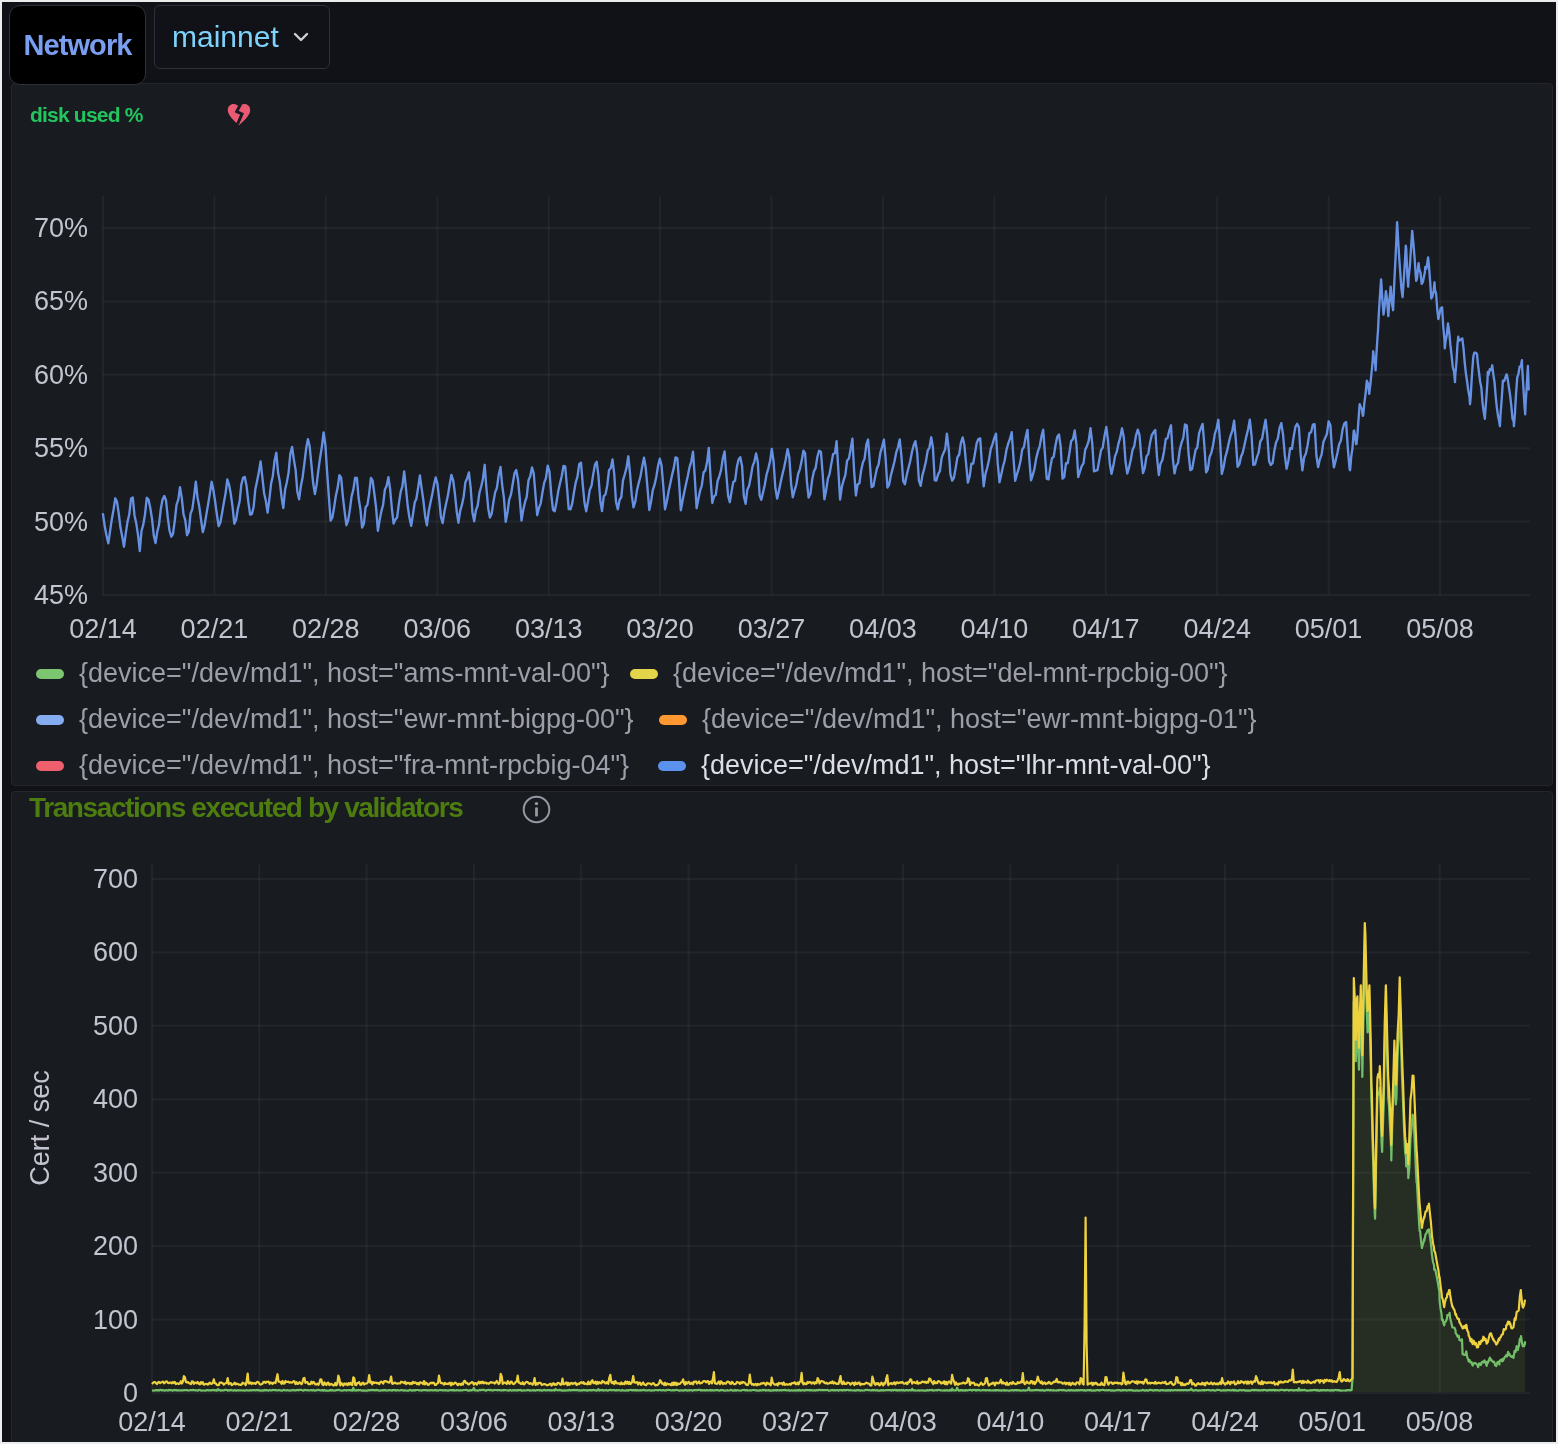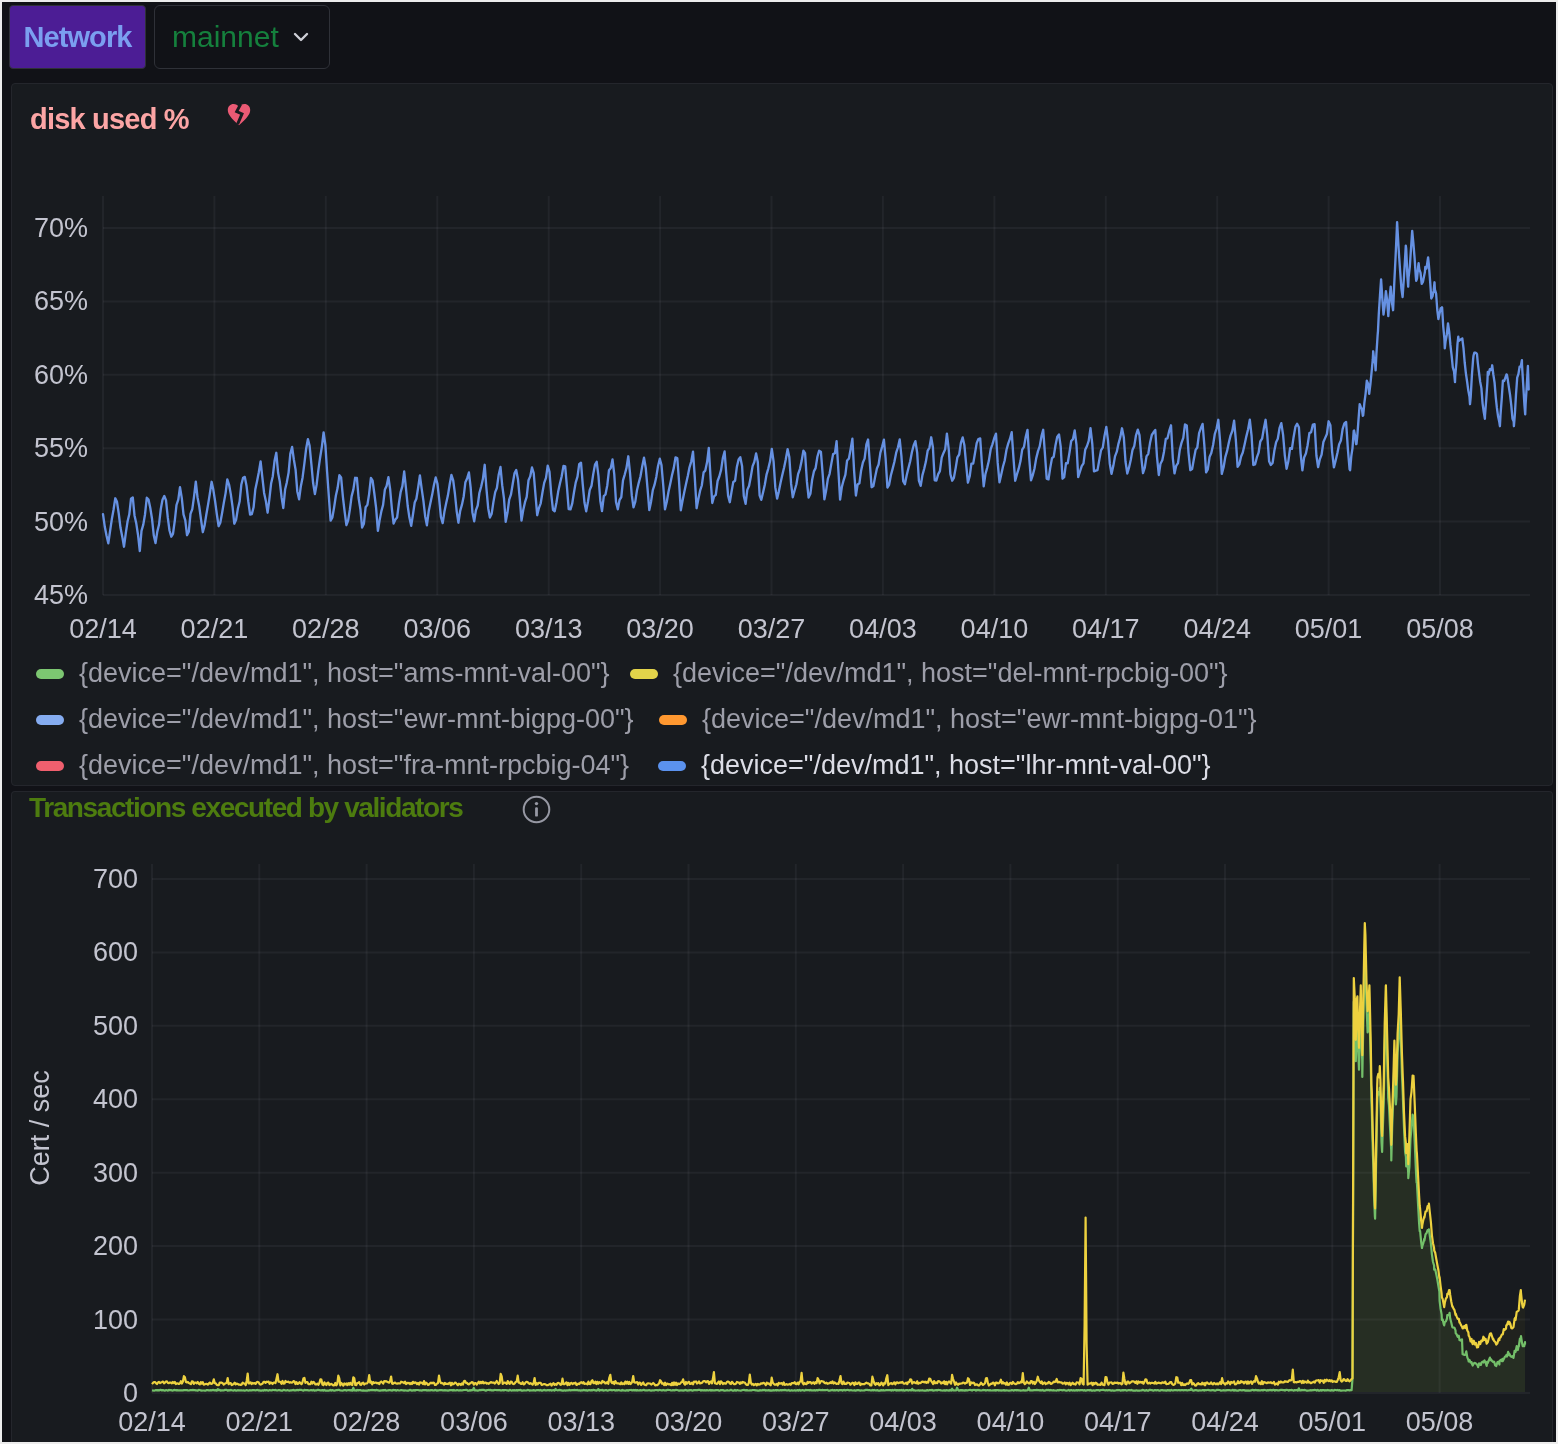--- a/index.html
+++ b/index.html
@@ -4,31 +4,31 @@
 * { margin:0; padding:0; box-sizing:border-box; }
 body { width:1558px; height:1444px; background:#111217; position:relative; overflow:hidden;
   font-family:"Liberation Sans", sans-serif; }
 .frame { position:absolute; inset:0; border:2px solid #ececec; pointer-events:none; z-index:50; }
 .panel { position:absolute; background:#181b1f; border:1px solid #24262c; border-radius:4px; }
 </style></head>
 <body>
 <div class="panel" style="left:11px;top:83px;width:1542px;height:703px;"></div>
 <div class="panel" style="left:11px;top:791px;width:1542px;height:653px;border-bottom:none;border-radius:4px 4px 0 0;"></div>
 
-<div style="position:absolute;left:9px;top:5px;width:137px;height:64px;background:#4c1d95;border:1px solid #2f3138;border-radius:4px;display:flex;align-items:center;justify-content:center;">
+<div style="position:absolute;left:9px;top:5px;width:137px;height:80px;background:#000000;border:1px solid #2f3138;border-radius:11px;display:flex;align-items:center;justify-content:center;">
   <span style="color:#7b9ff0;font-size:29px;font-weight:600;letter-spacing:-0.9px;">Network</span>
 </div>
 <div style="position:absolute;left:154px;top:5px;width:176px;height:64px;background:#111217;border:1px solid #2f3138;border-radius:6px;display:flex;align-items:center;padding-left:17px;">
-  <span style="color:#15803d;font-size:30px;font-weight:500;">mainnet</span>
+  <span style="color:#7dd3fc;font-size:30px;font-weight:500;">mainnet</span>
     <svg width="16" height="12" viewBox="0 0 16 12" style="margin-left:14px;">
       <polyline points="2,3 8,9 14,3" fill="none" stroke="#cdced6" stroke-width="2.4" stroke-linecap="round" stroke-linejoin="round"></polyline>
     </svg>
 </div>
 
-<div style="position:absolute;left:30px;top:103px;font-size:29px;font-weight:600;letter-spacing:-0.8px;color:#fca5a5;text-align:right;">disk used %</div>
+<div style="position:absolute;left:30px;top:103px;font-size:21px;font-weight:600;letter-spacing:-0.8px;color:#22c55e;text-align:right;">disk used %</div>
 <svg style="position:absolute;left:225px;top:99px;" width="28" height="31" viewBox="0 0 24 24">
 <path d="M12 21.2 C5.2 15.3 2.4 11.6 2.4 8.1 C2.4 5.3 4.6 3.1 7.3 3.1 C9.2 3.1 10.9 4.2 12 5.7 C13.1 4.2 14.8 3.1 16.7 3.1 C19.4 3.1 21.6 5.3 21.6 8.1 C21.6 11.6 18.8 15.3 12 21.2 Z" fill="#ea5a74"></path>
 <path d="M13.4 3.2 L10.0 9.5 L14.6 11.5 L10.8 20.2" fill="none" stroke="#181b1f" stroke-width="2.5"></path>
 </svg>
 
 <div style="position:absolute;left:29px;top:792px;font-size:28px;font-weight:600;letter-spacing:-1.4px;color:#4d7c0f;">Transactions executed by validators</div>
 <svg style="position:absolute;left:522px;top:795px;" width="29" height="29" viewBox="0 0 29 29">
 <circle cx="14.5" cy="14.5" r="12.8" fill="none" stroke="#9698a3" stroke-width="2"></circle>
 <circle cx="14.5" cy="8.6" r="1.7" fill="#9698a3"></circle>
 <rect x="13.1" y="12.2" width="2.8" height="9.4" rx="1.2" fill="#9698a3"></rect>

